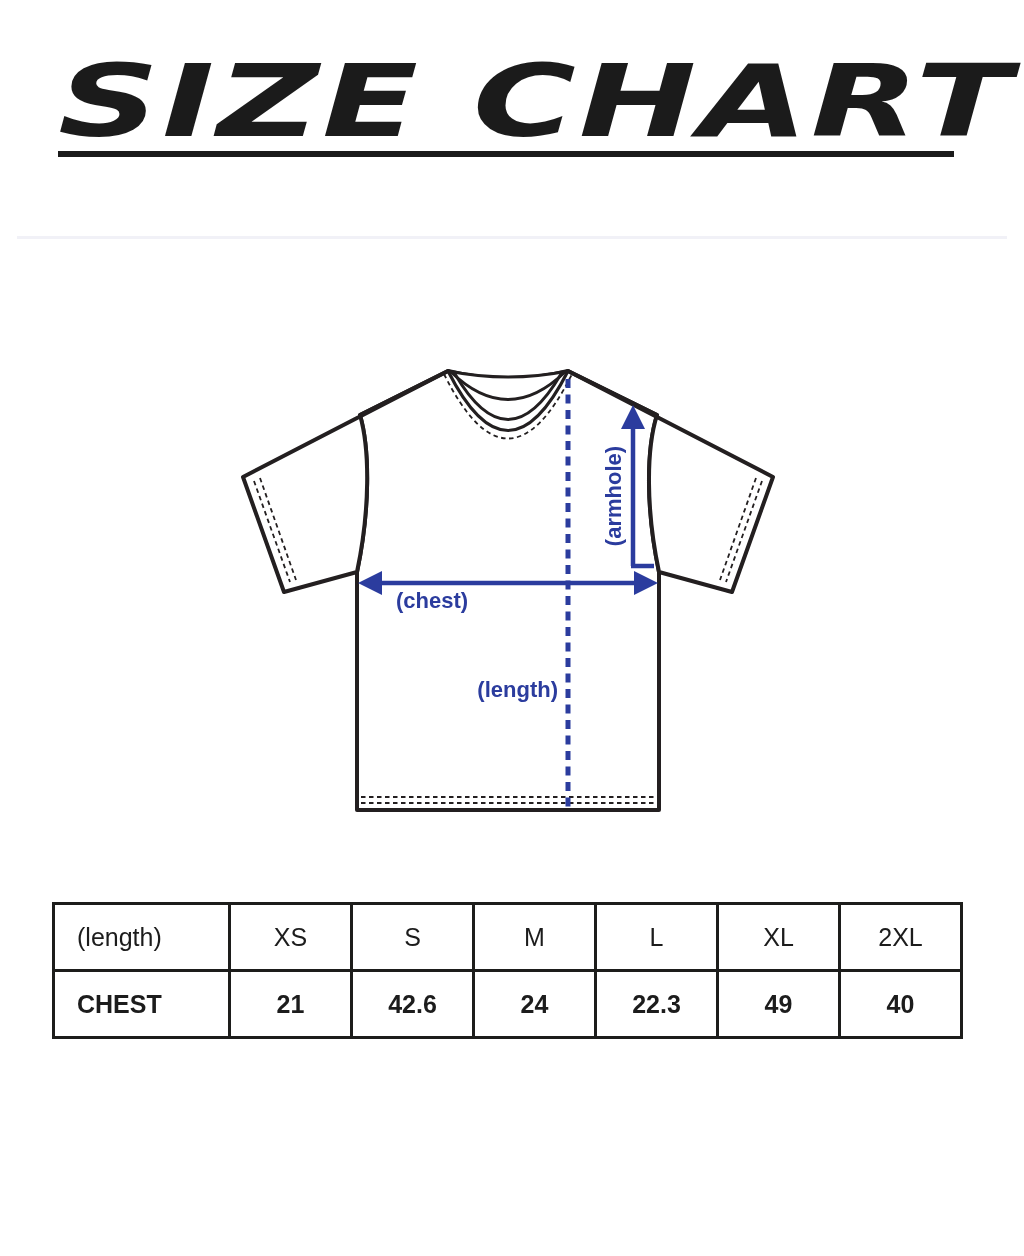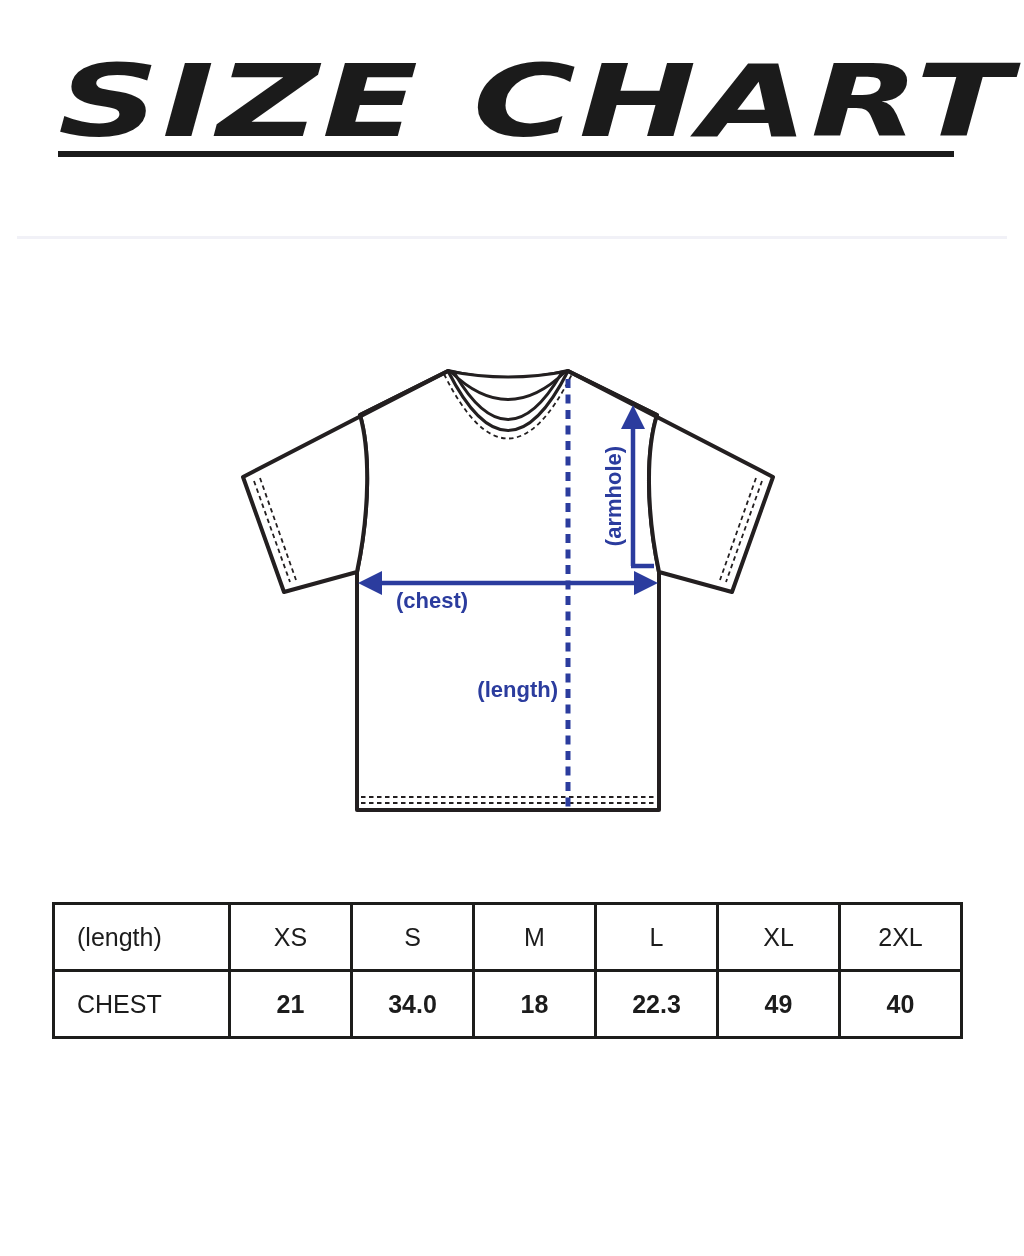--- a/index.html
+++ b/index.html
@@ -31,21 +31,21 @@
   
   .size-table-wrap{position:absolute;left:52px;top:902px;width:911px;}
   table.size-table{
     border-collapse:collapse;width:100%;table-layout:fixed;
     color:#1c1c1c;
   }
   table.size-table td{
     border:3px solid #1d1d1b;height:62px;vertical-align:middle;
     font-size:25px;background:#ffffff;
   }
-  td.rowlabel{font-weight:normal;padding-left:22px;text-align:left;}
+  td.rowlabel{font-weight:bold;padding-left:22px;text-align:left;}
   td.unitlabel{font-weight:normal;padding-left:22px;text-align:left;}
   td.sizehead{font-weight:normal;text-align:center;}
   td.val{font-weight:bold;text-align:center;}
   td.armhole-val{font-weight:normal;text-align:left;padding-left:47px;}
 </style>
 </head>
 <body>
 
 <div class="stage">
 
@@ -115,22 +115,22 @@
           <td class="sizehead">XS</td>
           <td class="sizehead">S</td>
           <td class="sizehead">M</td>
           <td class="sizehead">L</td>
           <td class="sizehead">XL</td>
           <td class="sizehead">2XL</td>
         </tr>
         <tr>
           <td class="rowlabel">CHEST</td>
           <td class="val">21</td>
-          <td class="val">34.0</td>
-          <td class="val">18</td>
+          <td class="val">42.6</td>
+          <td class="val">24</td>
           <td class="val">22.3</td>
           <td class="val">49</td>
           <td class="val">40</td>
         </tr>
       </tbody>
     </table>
   </div>
 
 </div>
 

